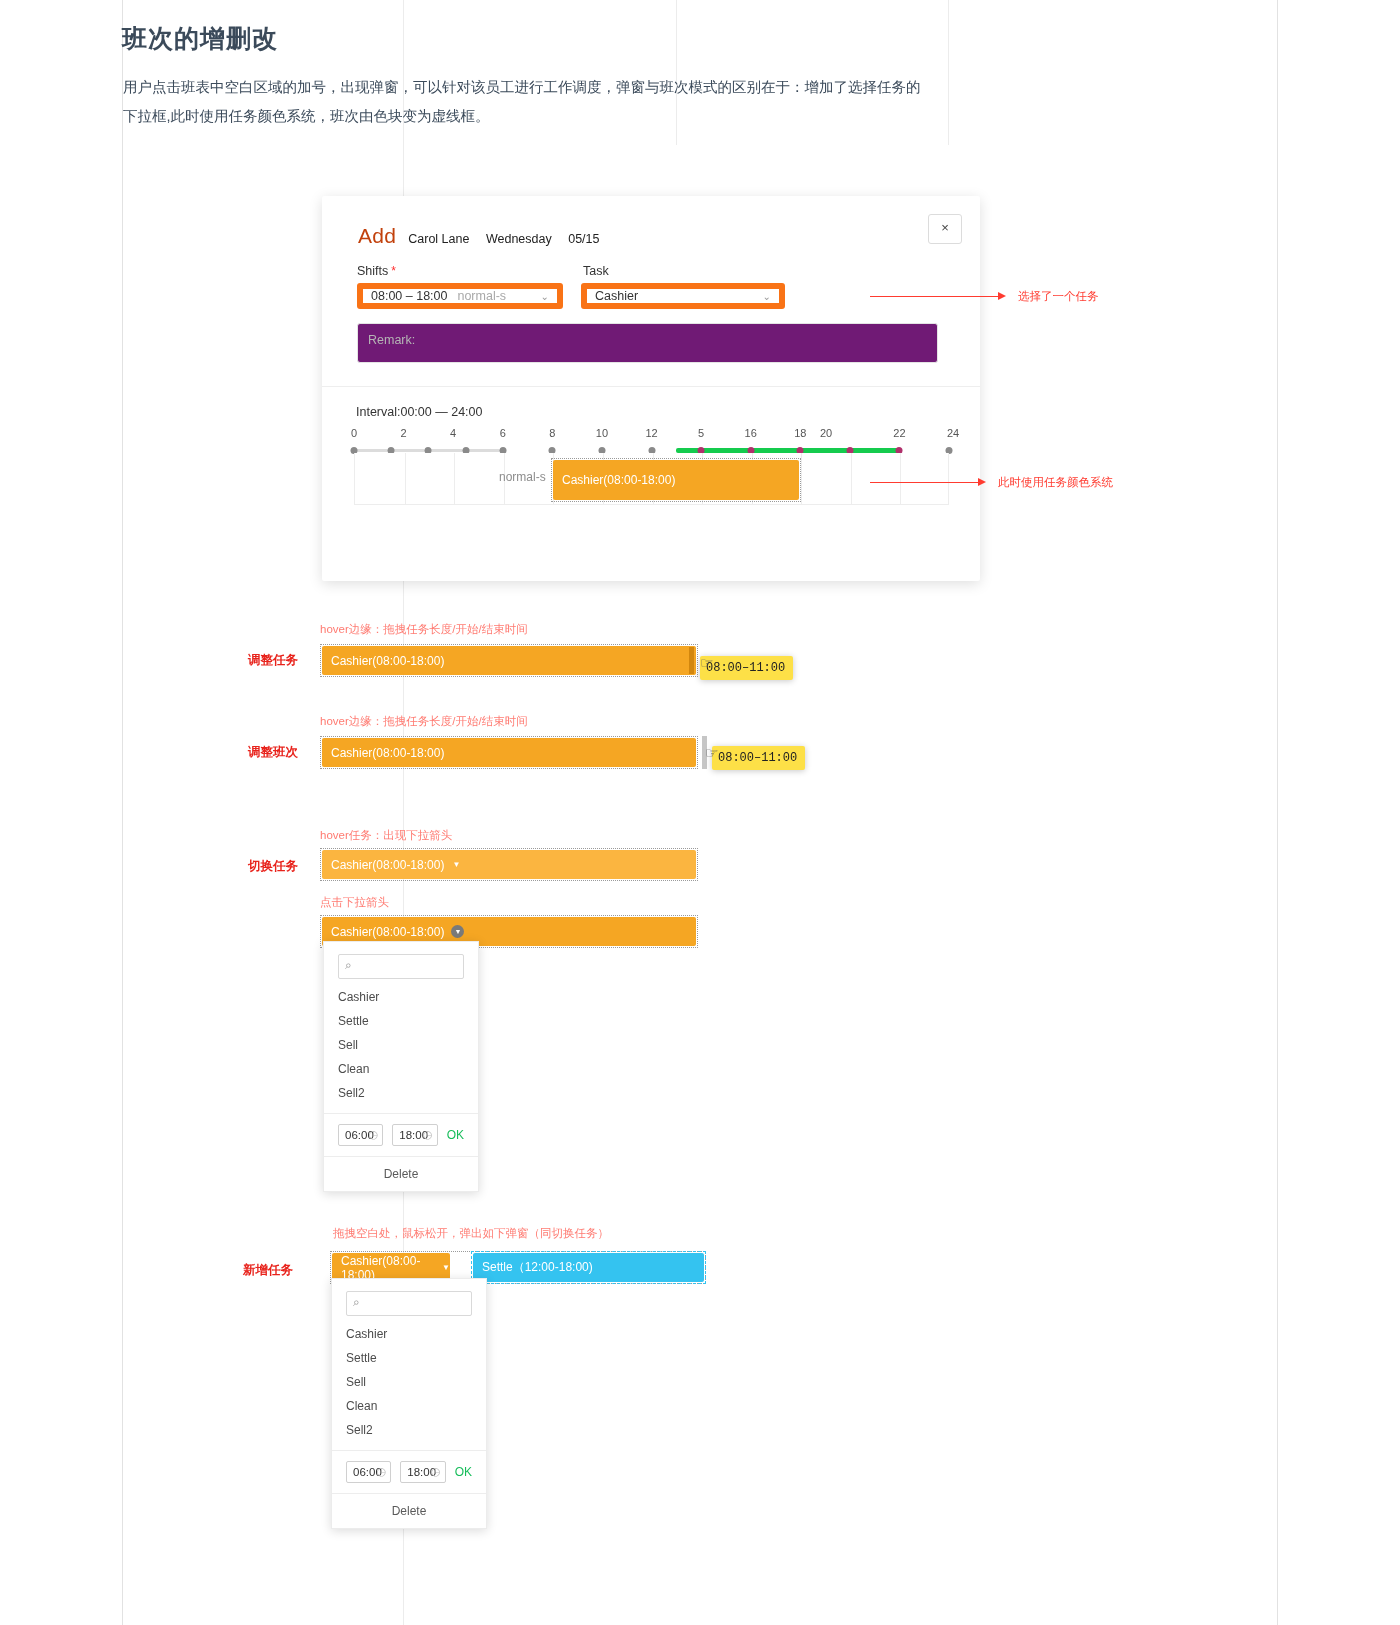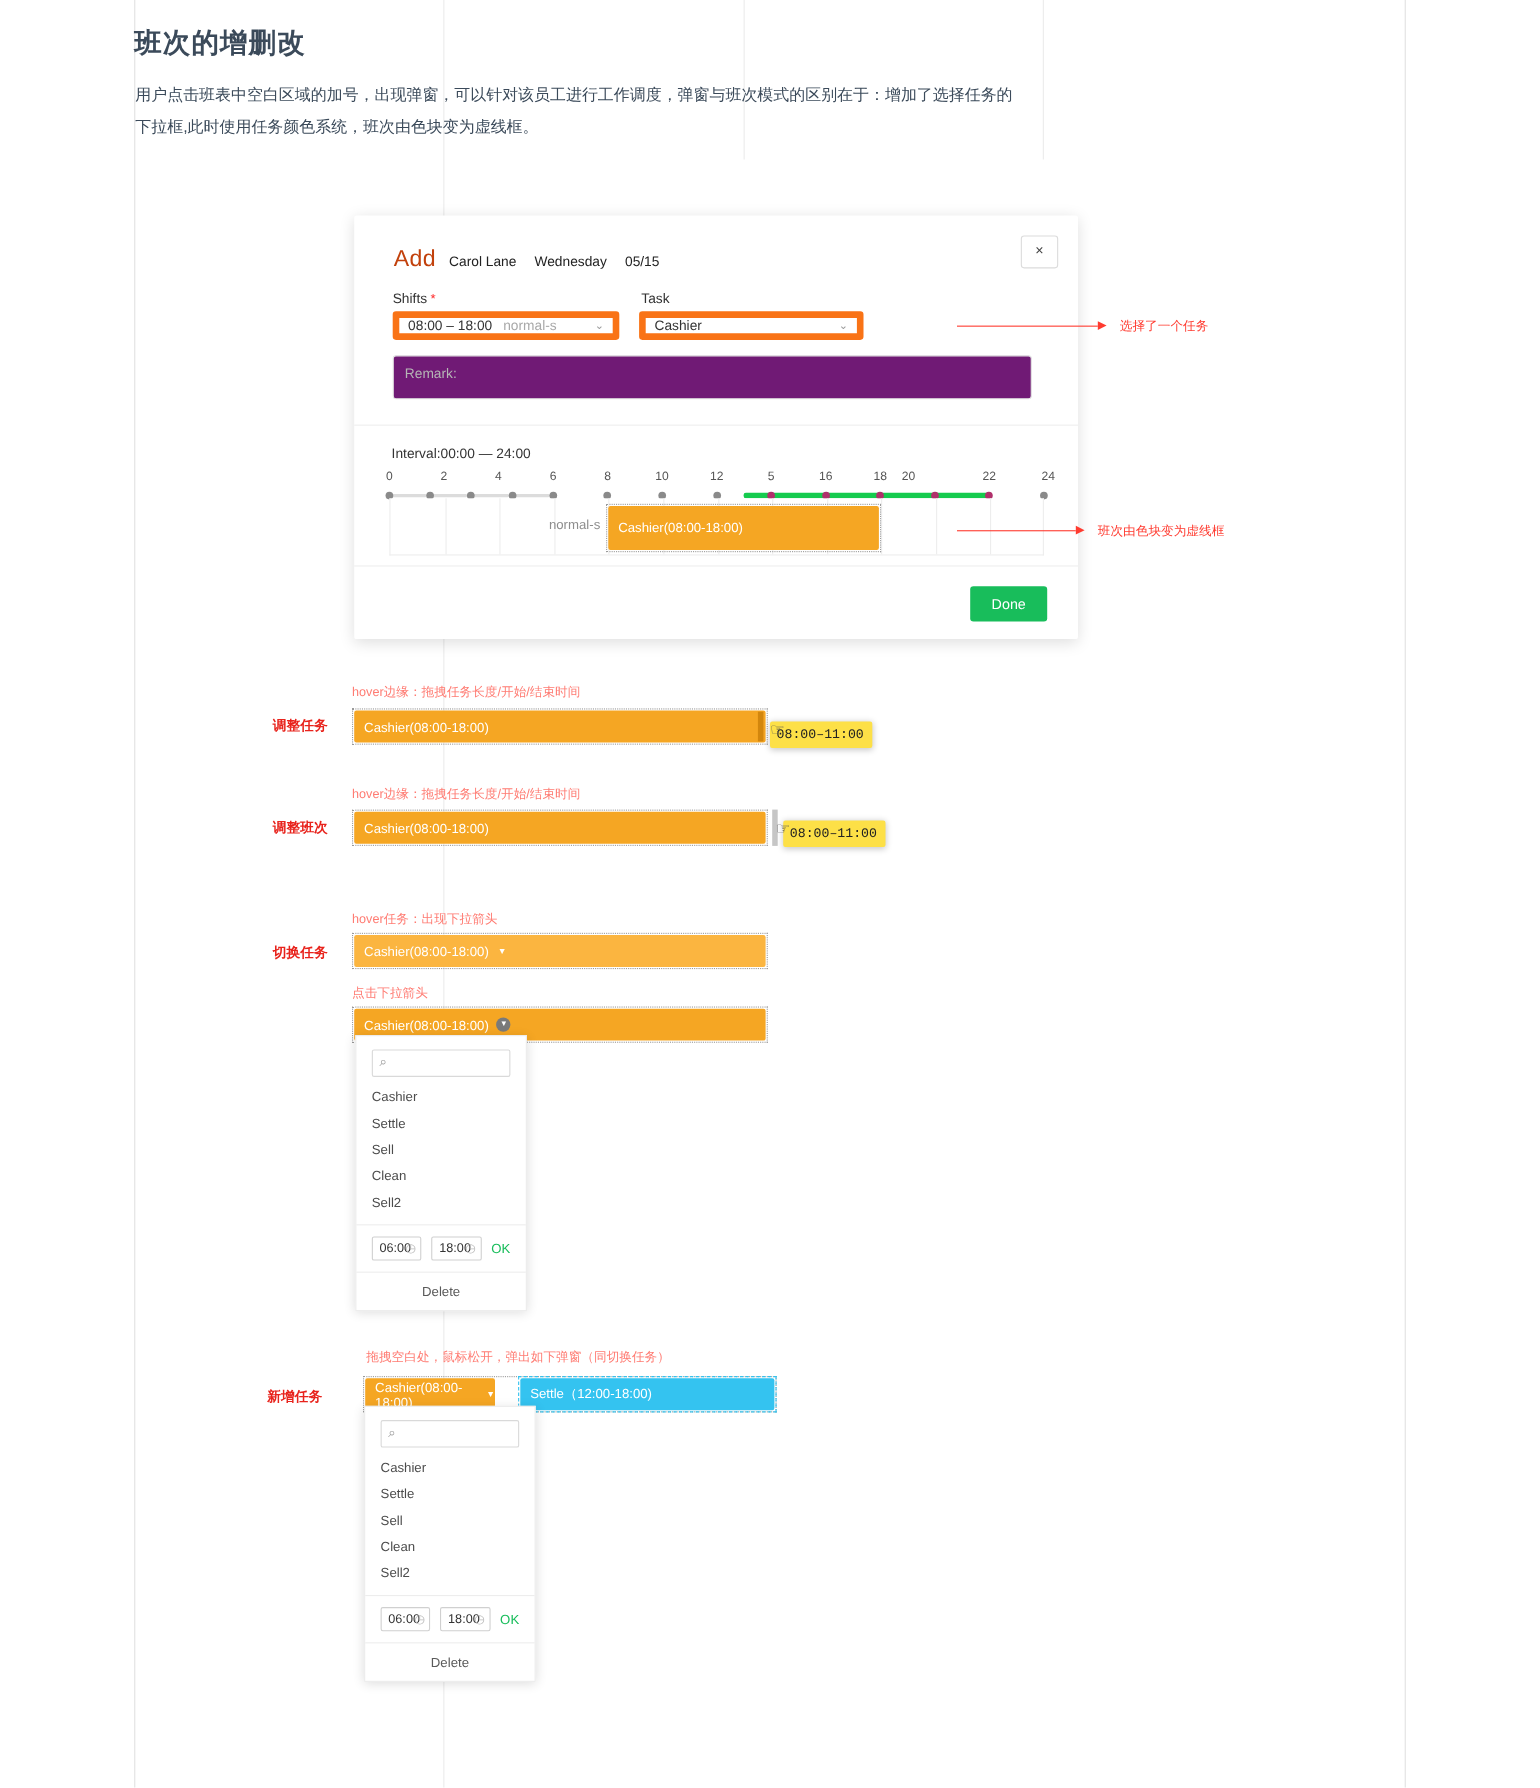--- a/index.html
+++ b/index.html
@@ -167,23 +167,20 @@
   <div class="modal-head">
     <div class="modal-title-row">
       <div class="modal-title">Add</div>
       <div class="modal-sub">
         <span>Carol Lane</span>
         <span>Wednesday</span>
         <span>05/15</span>
       </div>
     </div>
     <div class="close-btn">×</div>
-  </div>
-  <div class="modal-foot">
-    <button class="done-btn">Done</button>
   </div>
 </div>
 
 <div class="field-label lbl-shifts">
   <span>Shifts</span><span class="req-star">*</span>
 </div>
 <div class="field-label lbl-task">Task</div>
 
 <div class="sel sel-shift">
   <span>08:00 – 18:00</span>
@@ -250,21 +247,21 @@
 
 <div class="dash-wrap dotted" style="left:551px;top:458px;width:250px;height:44px;"></div>
 <div class="bar bar-orange" style="left:553px;top:460px;width:246px;height:40px;">Cashier(08:00-18:00)</div>
 
 <div class="arrow-line" style="left:870px;top:296px;width:128px;"></div>
 <div class="arrow-head" style="left:998px;top:292px;"></div>
 <div class="anno" style="left:1018px;top:289px;">选择了一个任务</div>
 
 <div class="arrow-line" style="left:870px;top:482px;width:108px;"></div>
 <div class="arrow-head" style="left:978px;top:478px;"></div>
-<div class="anno" style="left:998px;top:475px;">班次由色块变为虚线框</div>
+<div class="anno" style="left:998px;top:475px;">此时使用任务颜色系统</div>
 
 <div class="anno anno-soft" style="left:320px;top:622px;">hover边缘：拖拽任务长度/开始/结束时间</div>
 <div class="row-label" style="left:248px;top:652px;">调整任务</div>
 <div class="dash-wrap dotted" style="left:320px;top:644px;width:378px;height:33px;"></div>
 <div class="bar bar-orange" style="left:322px;top:646px;width:374px;height:29px;">Cashier(08:00-18:00)</div>
 <div class="grip" style="left:689px;top:647px;height:27px;"></div>
 <div class="tip" style="left:700px;top:656px;">08:00–11:00</div>
 <div class="cursor-hand" style="left:700px;top:654px;">☞</div>
 
 <div class="anno anno-soft" style="left:320px;top:714px;">hover边缘：拖拽任务长度/开始/结束时间</div>

